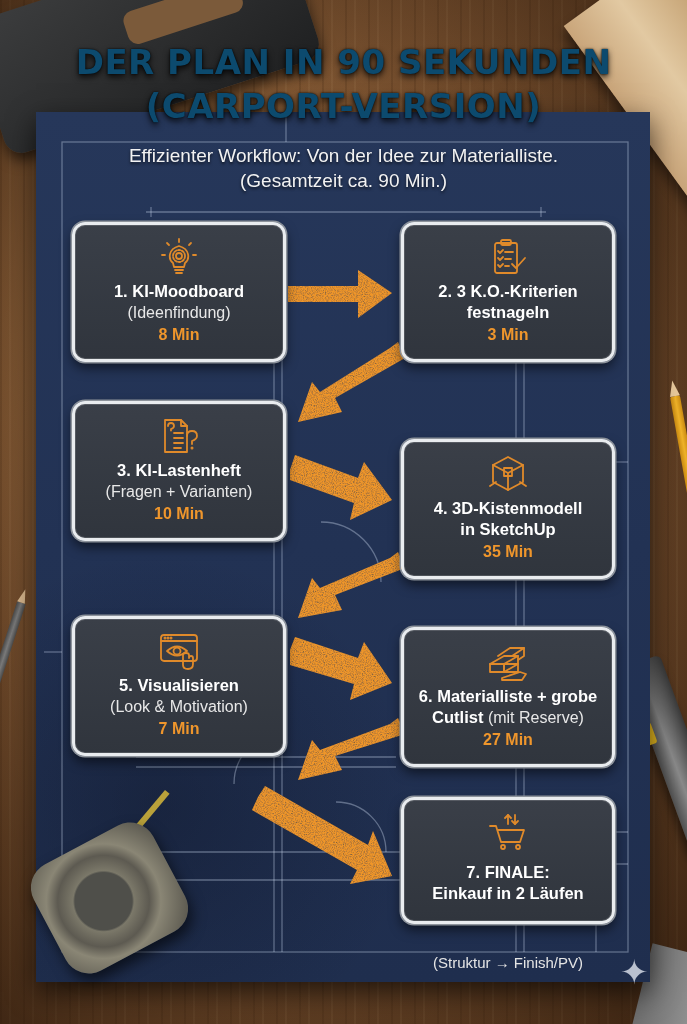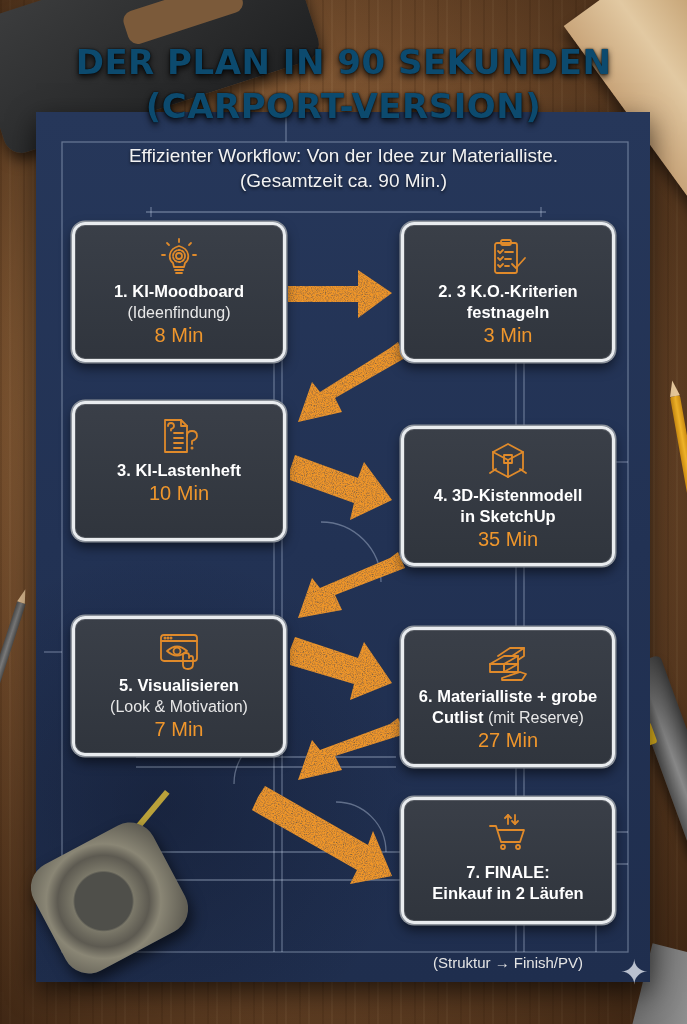--- a/index.html
+++ b/index.html
@@ -57,21 +57,21 @@
   .card { position:absolute; width:214px; height:140px; border-radius: 13px;
     background: linear-gradient(180deg,#3a3f48,#30353d);
     border: 3px solid #e9ecef;
     box-shadow: 0 0 0 1.5px #8d939b, 0 6px 12px rgba(0,0,0,.55), inset 0 0 0 1px rgba(255,255,255,.15);
     display:flex; flex-direction:column; align-items:center; justify-content:flex-start; padding-top:12px;
     color:#ffffff; text-align:center; }
   .card .icon { width:40px; height:40px; margin-bottom:4px; }
   .card .icon svg { width:40px; height:40px; fill:none; stroke:#e08a2a; stroke-width:1.8; stroke-linecap:round; stroke-linejoin:round; }
   .card .t1 { font-weight:700; font-size:16.5px; line-height:21px; }
   .card .t2 { font-weight:400; font-size:16px; line-height:21px; color:#e8e8e8; }
-  .card .time { font-weight:400; font-size:20px; line-height:22px; color:#ef962c; margin-top:1px; }
+  .card .time { font-weight:700; font-size:16px; line-height:22px; color:#ef962c; margin-top:1px; }
   .card .small { font-weight:400; font-size:15px; color:#e5e5e5;margin-top:48px; }
 
   .arrow { position:absolute; pointer-events:none; }
 
   .tape { position:absolute; left:42px; top:838px; width:135px; height:120px; border-radius:26px;
     background: radial-gradient(circle at 45% 50%, #4f4f4a 0 30%, #7b7869 32%, #5d5a51 48%, #8a8675 60%, #4d4b44 100%);
     transform: rotate(-28deg); box-shadow: 0 8px 14px rgba(0,0,0,.6); }
   .tape-band { position:absolute; left:165px; top:790px; width:6px; height:120px; background:#b9a13a;
     transform: rotate(40deg); transform-origin: top left; }
   .sparkle { position:absolute; left:620px; top:955px; width:34px; height:34px; color: rgba(225,230,240,.8); font-size:34px; line-height:34px; }
@@ -204,24 +204,25 @@
         <path d="M9 10 q0 -3 3 -3 q3 0 3 3 q0 2 -3 3 v1.5"></path>
         <line x1="15" y1="17" x2="24" y2="17"></line>
         <line x1="15" y1="22" x2="24" y2="22"></line>
         <line x1="15" y1="27" x2="24" y2="27"></line>
         <line x1="15" y1="32" x2="22" y2="32"></line>
         <path d="M28 20 q0 -5 5 -5 q5 0 5 5 q0 3 -5 5 v3"></path>
         <circle cx="33" cy="32" r="0.6"></circle>
       </svg>
   </div>
   <div class="t1">3. KI-Lastenheft</div>
+  <div class="t2">(Fragen + Varianten)</div>
   <div class="time">10 Min</div>
 </div>
 
-<div class="card" style="left:401px;top:426px;">
+<div class="card" style="left:401px;top:439px;">
   <div class="icon">
     <svg viewBox="0 0 40 40">
         <path d="M20 3 L35 11 V28 L20 36 L5 28 V11 Z"></path>
         <path d="M5 11 L20 19 L35 11"></path>
         <line x1="20" y1="19" x2="20" y2="36"></line>
         <rect x="16" y="14" width="8" height="8"></rect>
         <path d="M2 32 L8 28 M38 32 L32 28"></path>
       </svg>
   </div>
   <div class="t1">4. 3D-Kistenmodell</div>

